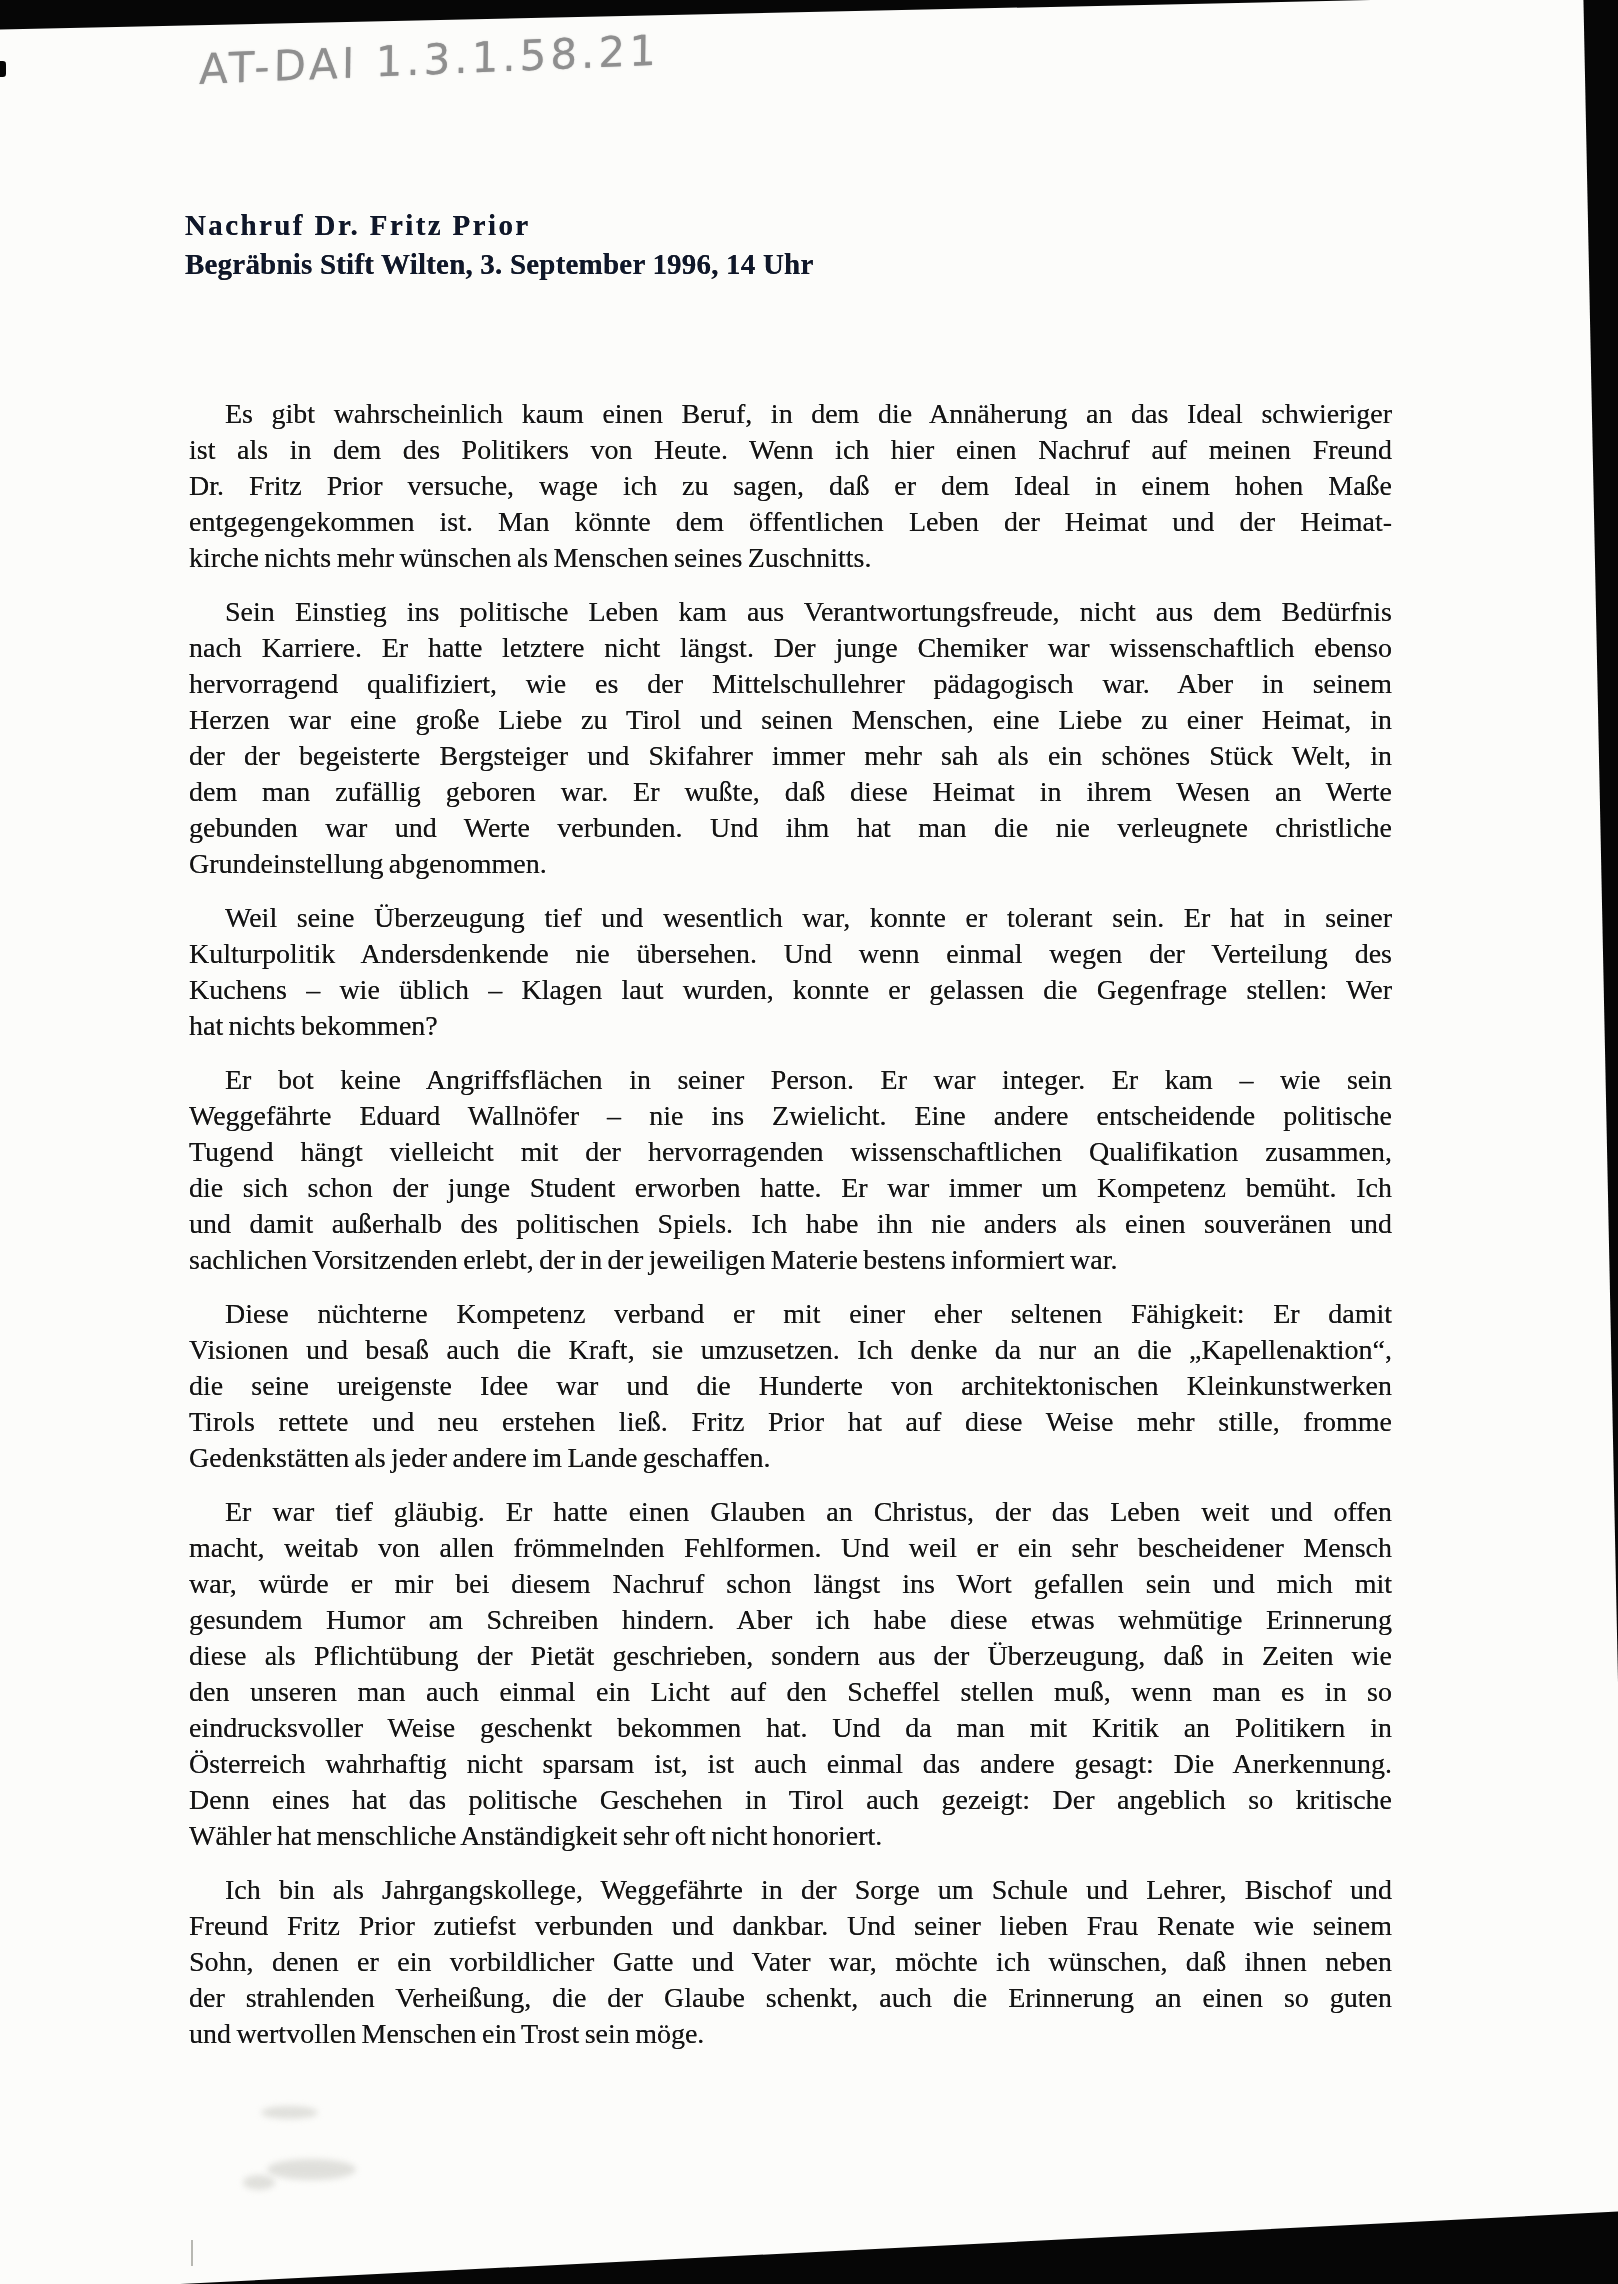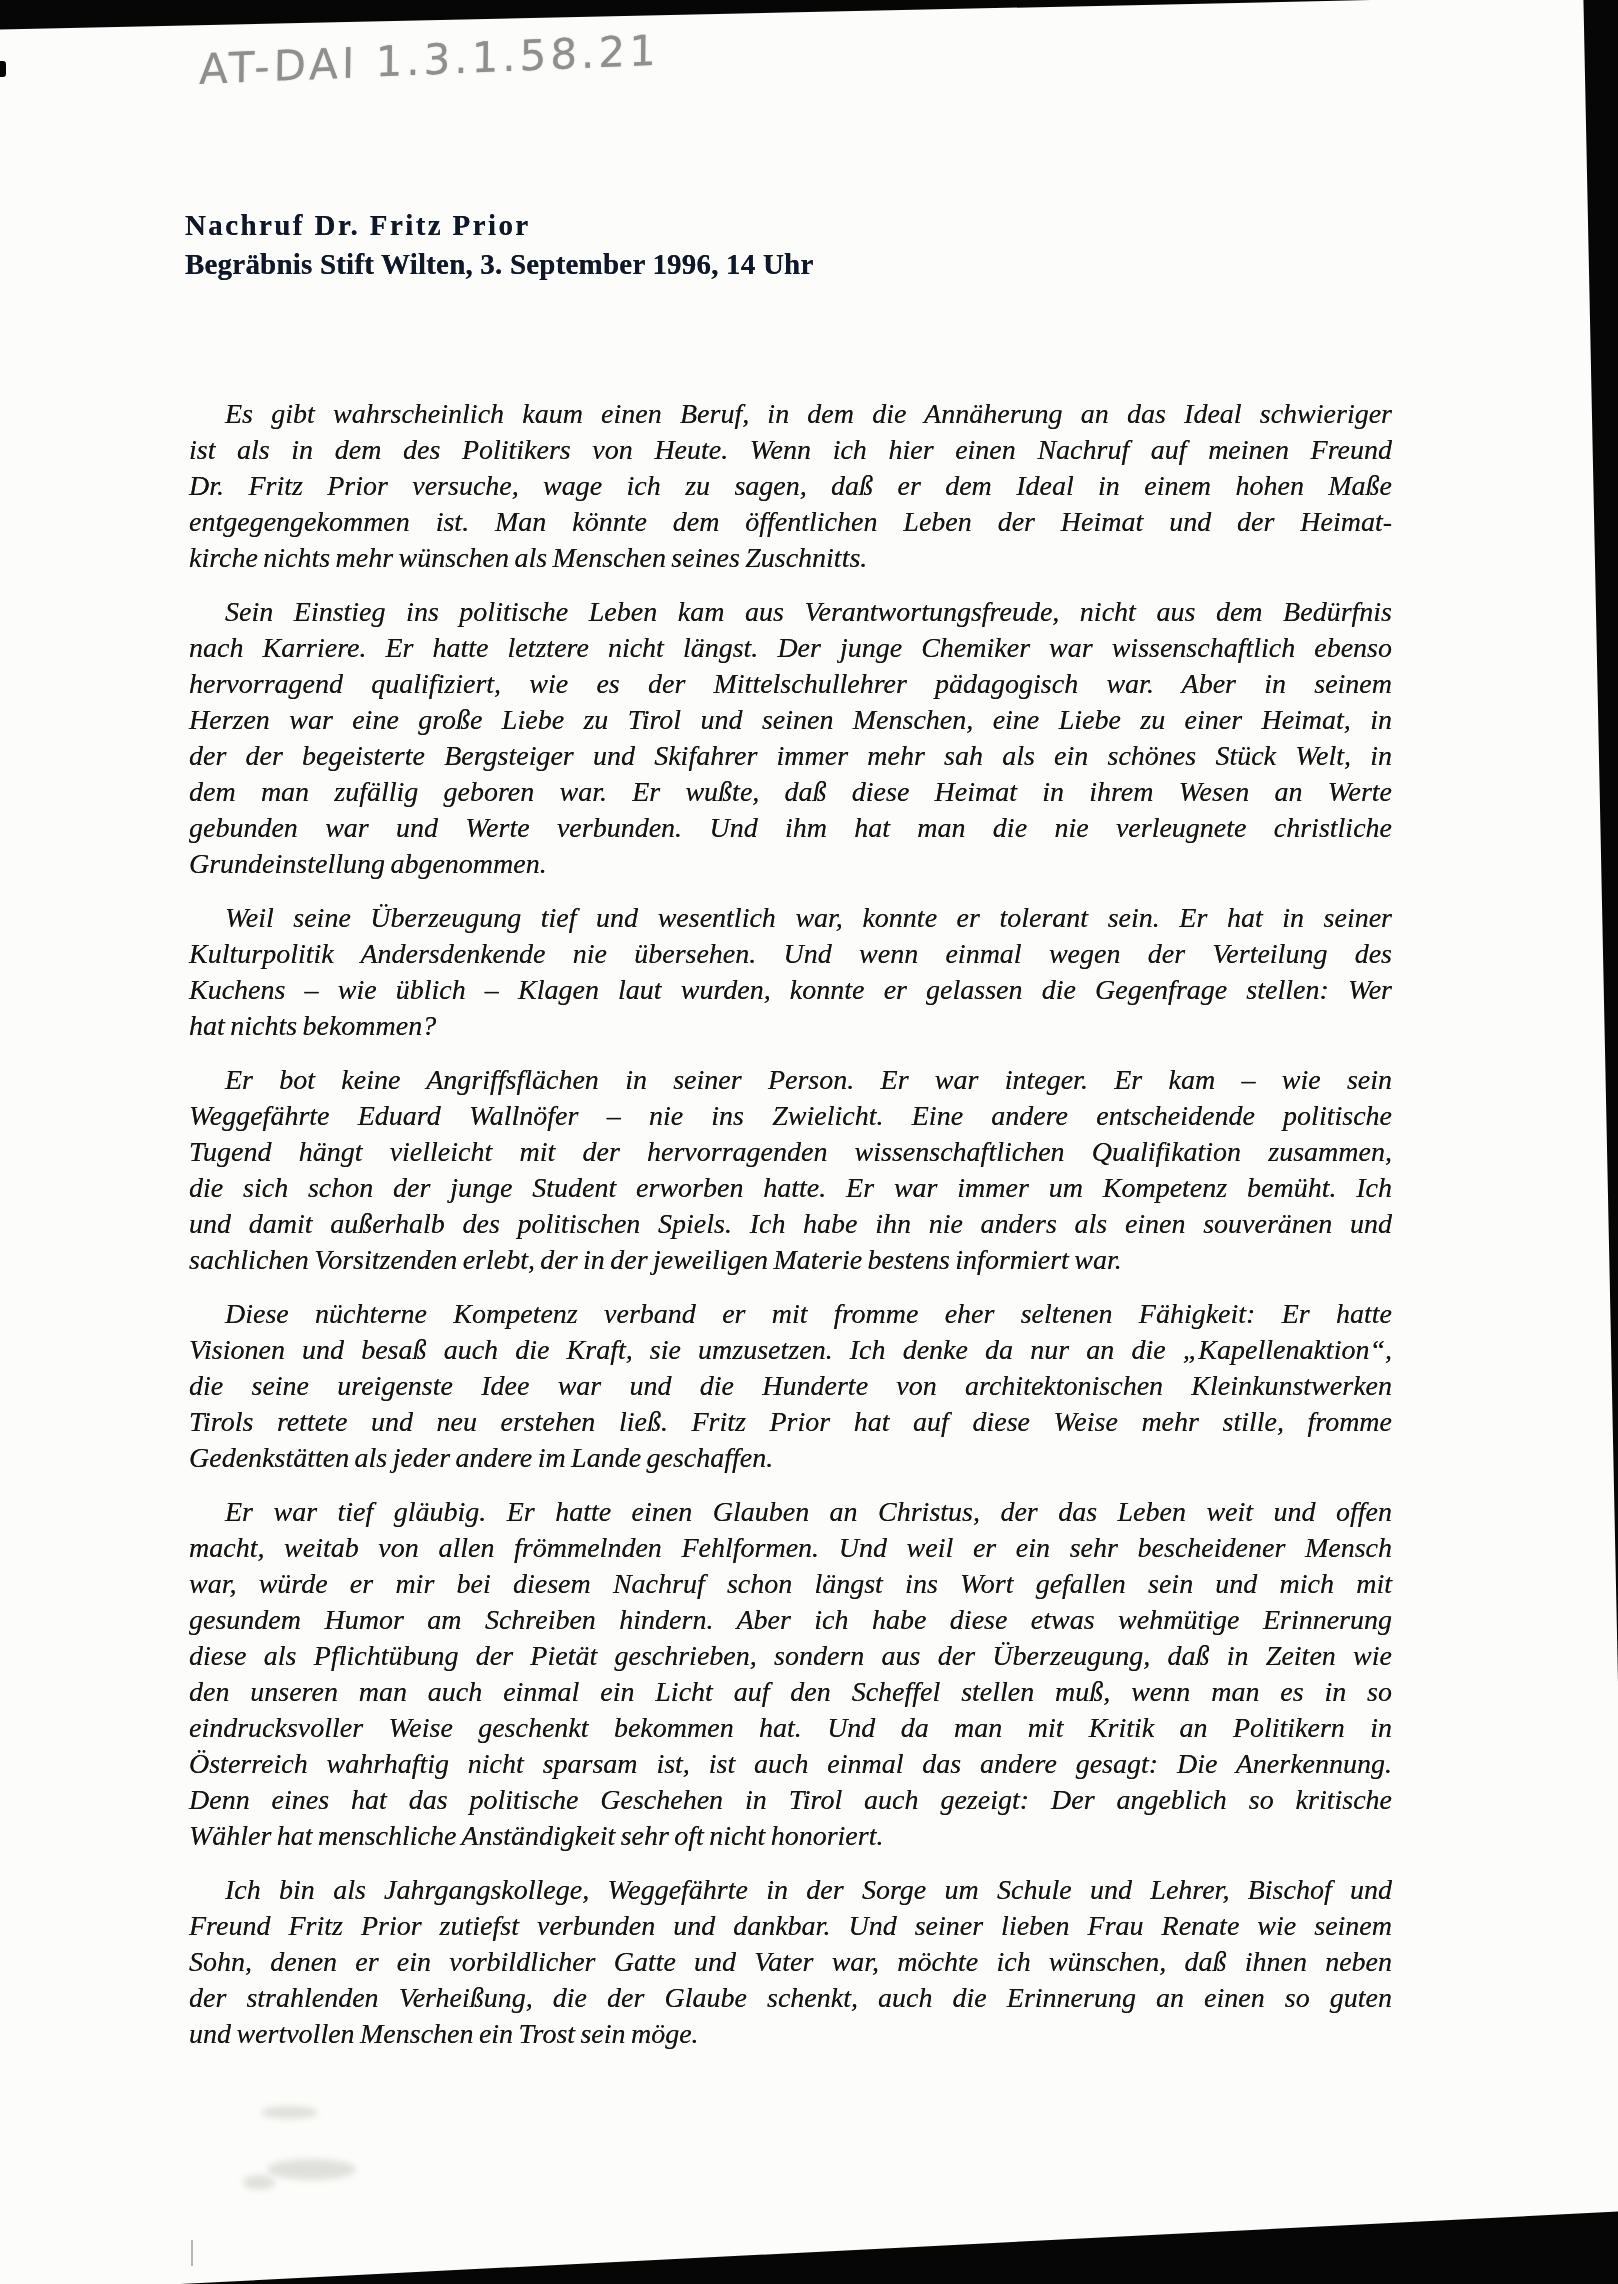--- a/index.html
+++ b/index.html
@@ -68,21 +68,21 @@
 
   
   #body-text {
     position: absolute;
     left: 189px; top: 396px; width: 1203px;
     font-size: 28px; line-height: 36px;
     color: #141414;
     word-spacing: -1.6px;
     text-shadow: 0 0 0.4px rgba(0,0,0,.7);
   }
-  .para { margin: 0 0 18px 0; font-style: italic; }
+  .para { margin: 0 0 18px 0; }
   .line {
     white-space: nowrap;
     text-align: justify;
     text-align-last: justify;
   }
   .line:first-child { text-indent: 36px; }
   .line.last { text-align-last: left; }
 </style>
 </head>
 <body>
@@ -132,21 +132,21 @@
       </div>
       <div class="para">
         <div class="line">Er bot keine Angriffsflächen in seiner Person. Er war integer. Er kam – wie sein</div>
         <div class="line">Weggefährte Eduard Wallnöfer – nie ins Zwielicht. Eine andere entscheidende politische</div>
         <div class="line">Tugend hängt vielleicht mit der hervorragenden wissenschaftlichen Qualifikation zusammen,</div>
         <div class="line">die sich schon der junge Student erworben hatte. Er war immer um Kompetenz bemüht. Ich</div>
         <div class="line">und damit außerhalb des politischen Spiels. Ich habe ihn nie anders als einen souveränen und</div>
         <div class="line last">sachlichen Vorsitzenden erlebt, der in der jeweiligen Materie bestens informiert war.</div>
       </div>
       <div class="para">
-        <div class="line">Diese nüchterne Kompetenz verband er mit fromme eher seltenen Fähigkeit: Er hatte</div>
+        <div class="line">Diese nüchterne Kompetenz verband er mit einer eher seltenen Fähigkeit: Er damit</div>
         <div class="line">Visionen und besaß auch die Kraft, sie umzusetzen. Ich denke da nur an die „Kapellenaktion“,</div>
         <div class="line">die seine ureigenste Idee war und die Hunderte von architektonischen Kleinkunstwerken</div>
         <div class="line">Tirols rettete und neu erstehen ließ. Fritz Prior hat auf diese Weise mehr stille, fromme</div>
         <div class="line last">Gedenkstätten als jeder andere im Lande geschaffen.</div>
       </div>
       <div class="para">
         <div class="line">Er war tief gläubig. Er hatte einen Glauben an Christus, der das Leben weit und offen</div>
         <div class="line">macht, weitab von allen frömmelnden Fehlformen. Und weil er ein sehr bescheidener Mensch</div>
         <div class="line">war, würde er mir bei diesem Nachruf schon längst ins Wort gefallen sein und mich mit</div>
         <div class="line">gesundem Humor am Schreiben hindern. Aber ich habe diese etwas wehmütige Erinnerung</div>

